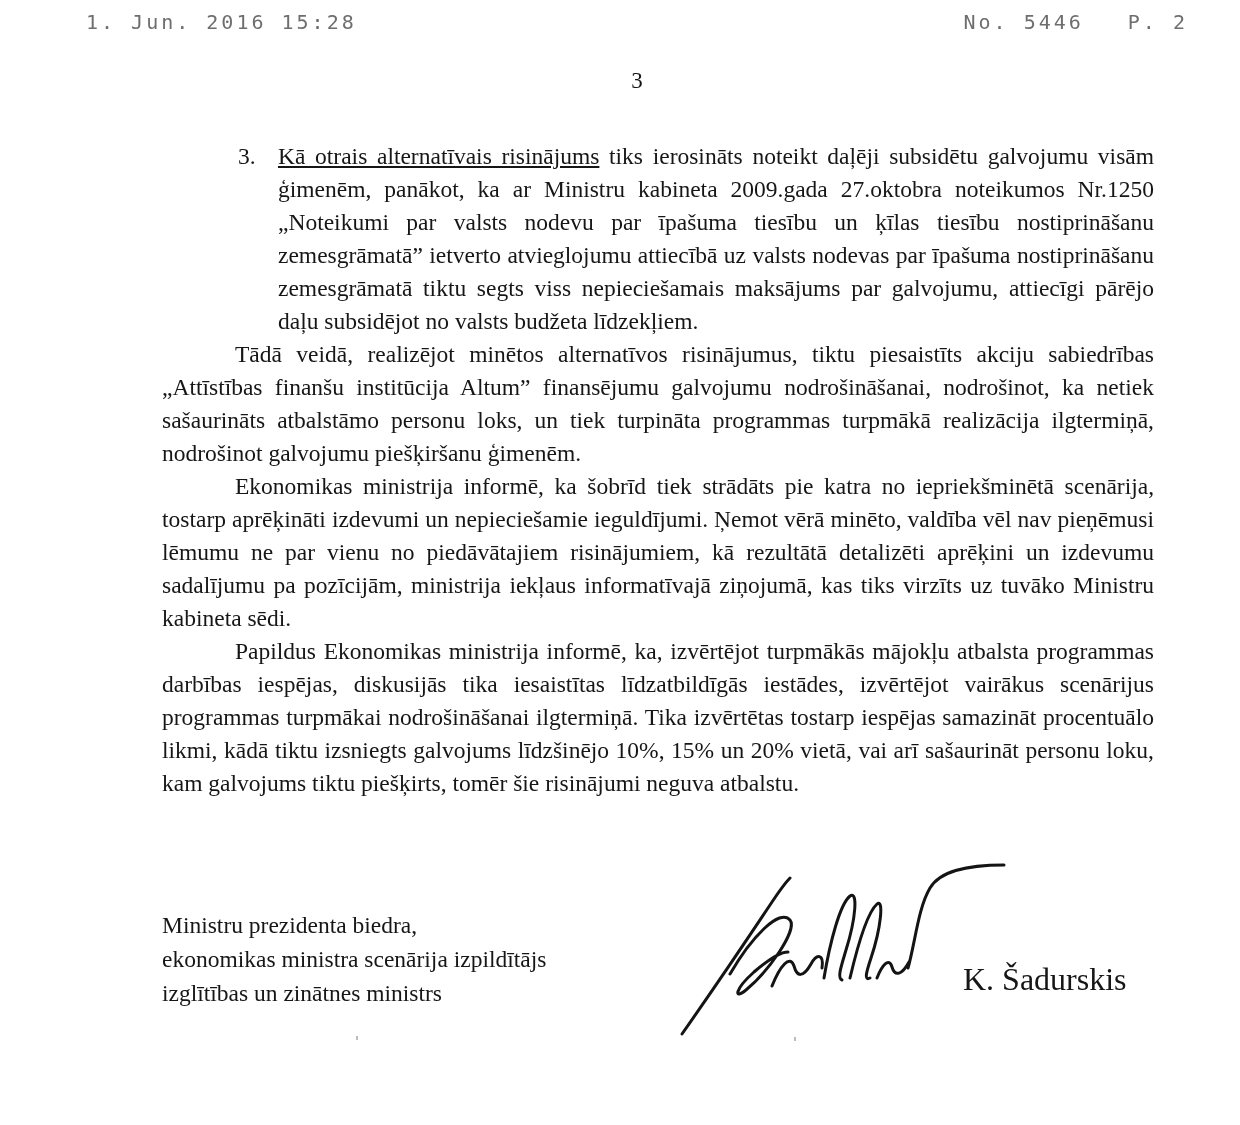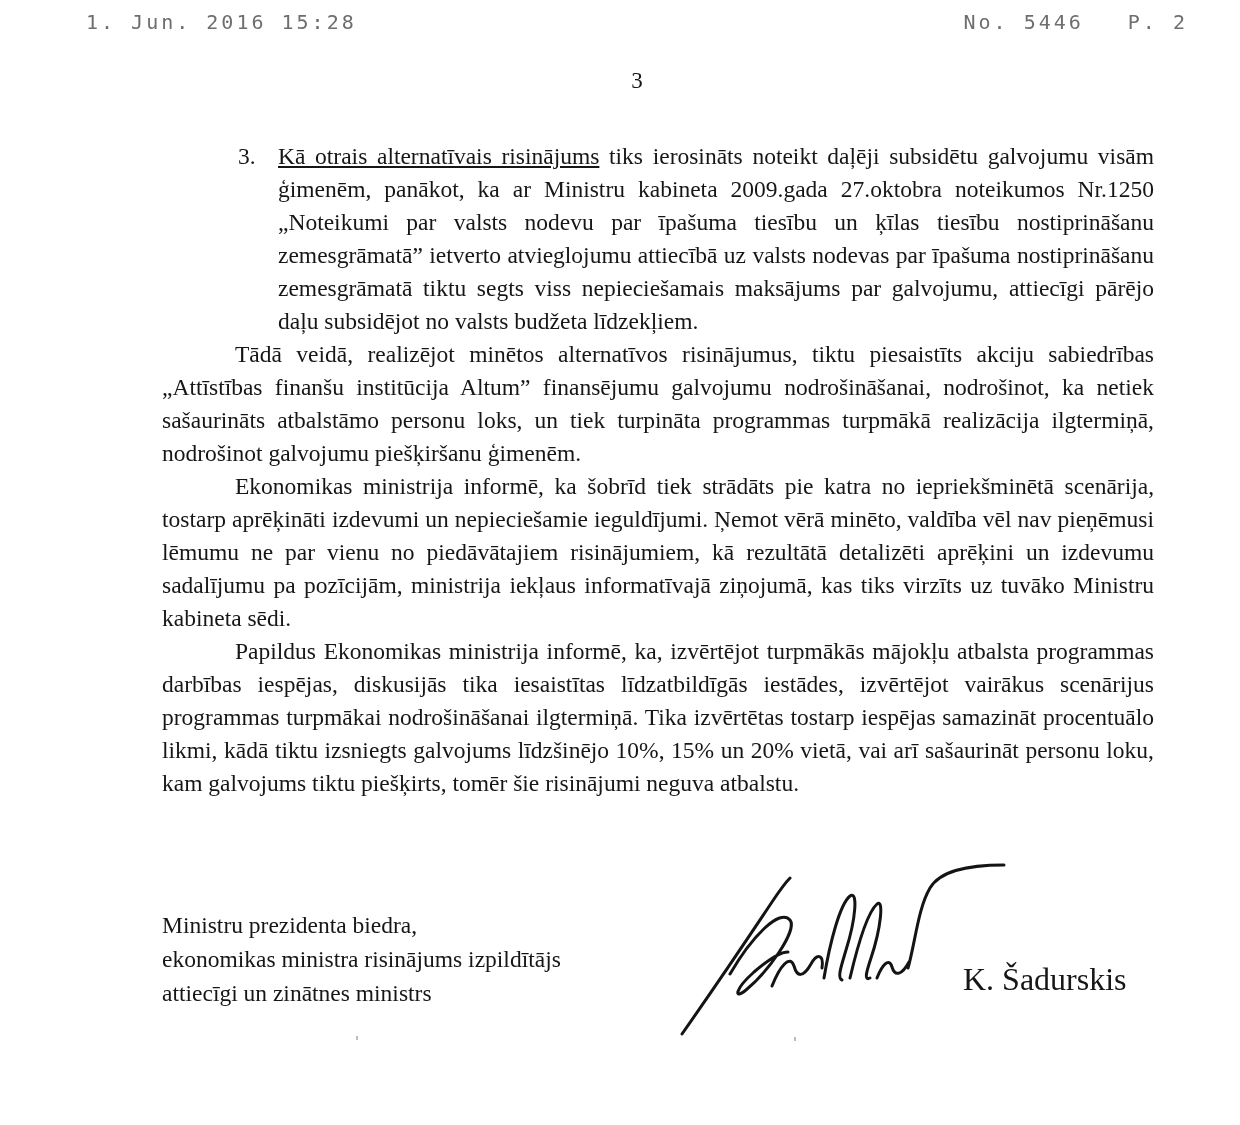--- a/index.html
+++ b/index.html
@@ -92,22 +92,22 @@
     </div>
 
     <p class="para">Tādā veidā, realizējot minētos alternatīvos risinājumus, tiktu piesaistīts akciju sabiedrības „Attīstības finanšu institūcija Altum” finansējumu galvojumu nodrošināšanai, nodrošinot, ka netiek sašaurināts atbalstāmo personu loks, un tiek turpināta programmas turpmākā realizācija ilgtermiņā, nodrošinot galvojumu piešķiršanu ģimenēm.</p>
     <p class="para">Ekonomikas ministrija informē, ka šobrīd tiek strādāts pie katra no iepriekšminētā scenārija, tostarp aprēķināti izdevumi un nepieciešamie ieguldījumi. Ņemot vērā minēto, valdība vēl nav pieņēmusi lēmumu ne par vienu no piedāvātajiem risinājumiem, kā rezultātā detalizēti aprēķini un izdevumu sadalījumu pa pozīcijām, ministrija iekļaus informatīvajā ziņojumā, kas tiks virzīts uz tuvāko Ministru kabineta sēdi.</p>
     <p class="para">Papildus Ekonomikas ministrija informē, ka, izvērtējot turpmākās mājokļu atbalsta programmas darbības iespējas, diskusijās tika iesaistītas līdzatbildīgās iestādes, izvērtējot vairākus scenārijus programmas turpmākai nodrošināšanai ilgtermiņā. Tika izvērtētas tostarp iespējas samazināt procentuālo likmi, kādā tiktu izsniegts galvojums līdzšinējo 10%, 15% un 20% vietā, vai arī sašaurināt personu loku, kam galvojums tiktu piešķirts, tomēr šie risinājumi neguva atbalstu.</p>
 
   </div>
 
   <div class="sig-titles">
     <div>Ministru prezidenta biedra,</div>
-    <div>ekonomikas ministra risinājums izpildītājs</div>
-    <div>attiecīgi un zinātnes ministrs</div>
+    <div>ekonomikas ministra scenārija izpildītājs</div>
+    <div>izglītības un zinātnes ministrs</div>
   </div>
 
   <svg class="signature" viewBox="0 0 336 196" xmlns="http://www.w3.org/2000/svg">
     <g fill="none" stroke="#141414" stroke-width="3" stroke-linecap="round" stroke-linejoin="round">
       <path d="M 10 188 C 38 148, 72 98, 100 56 C 106 47, 112 38, 118 32"></path>
       <path d="M 58 128 C 80 90, 108 62, 118 74 C 126 84, 96 126, 74 144 C 62 154, 62 144, 82 126 C 96 114, 108 106, 116 106"></path>
       <path d="M 100 140 C 108 120, 118 108, 122 120 C 125 131, 131 132, 139 118 C 145 107, 152 108, 150 122"></path>
       <path d="M 152 132 C 158 96, 168 58, 178 50 C 186 44, 184 72, 174 104 C 169 121, 165 132, 170 134"></path>
       <path d="M 178 132 C 186 98, 196 66, 205 58 C 212 52, 209 82, 199 112 C 194 127, 192 135, 198 132"></path>
       <path d="M 205 132 C 210 119, 217 111, 220 121 C 223 131, 230 129, 237 116"></path>

